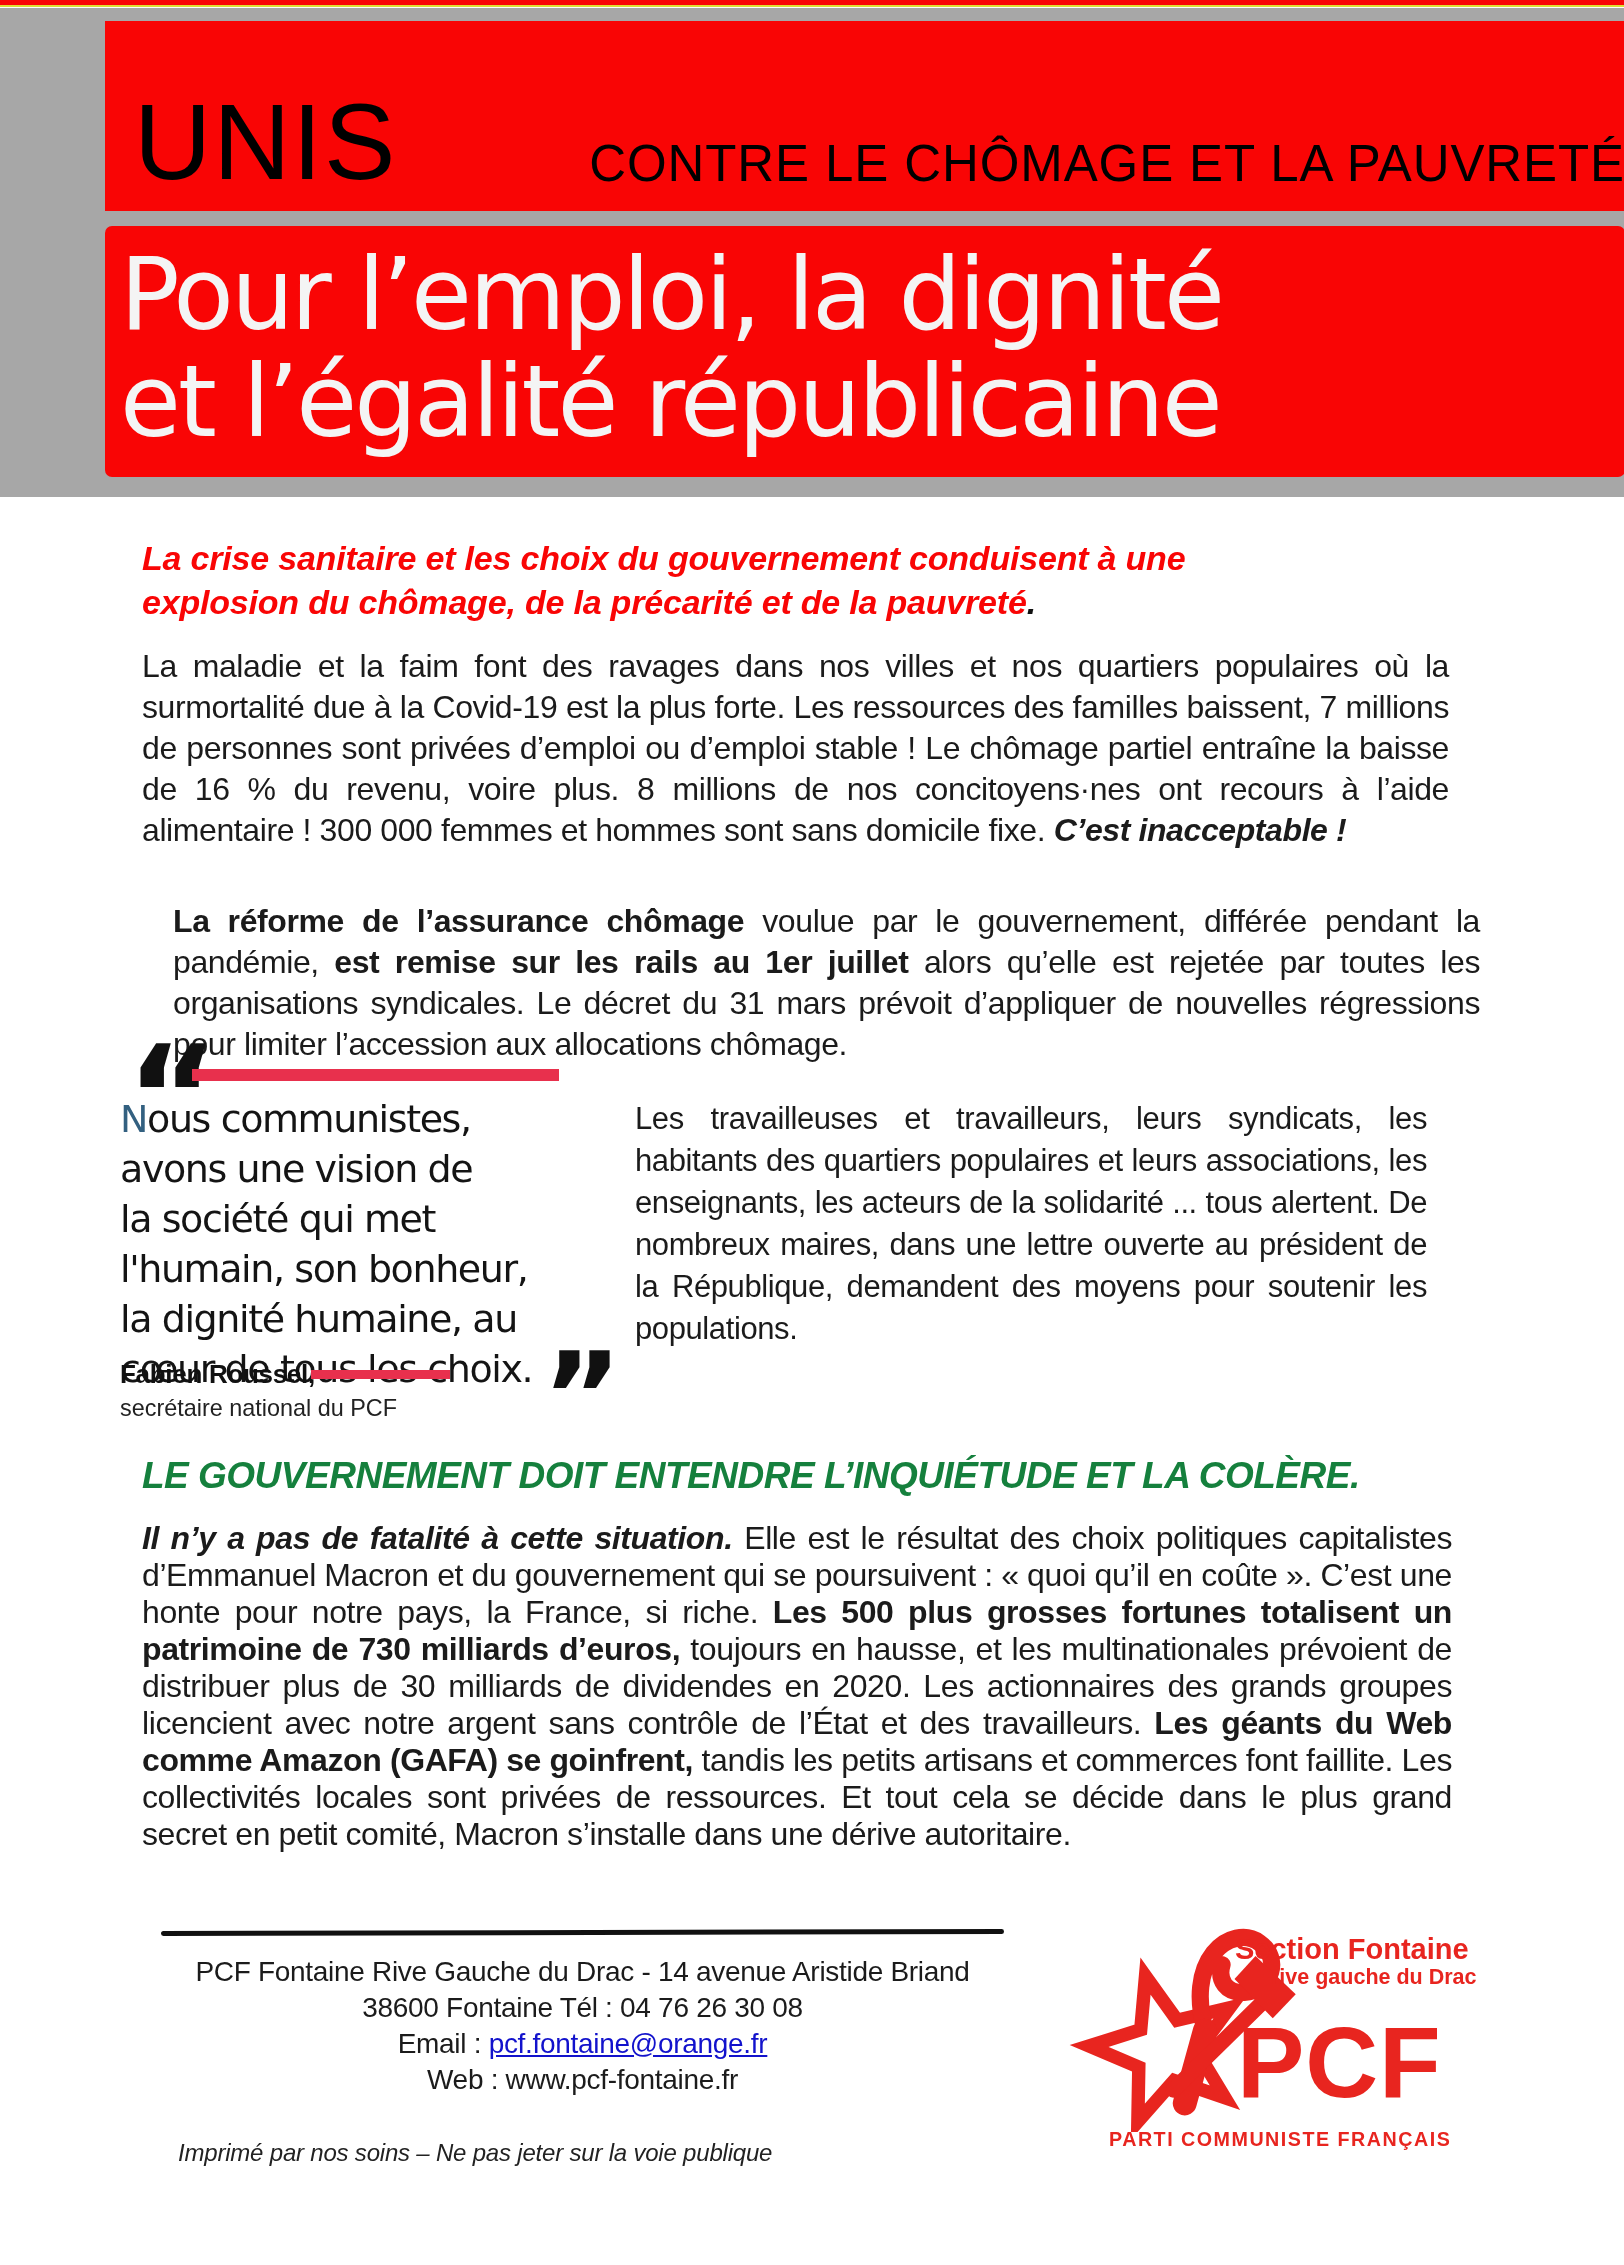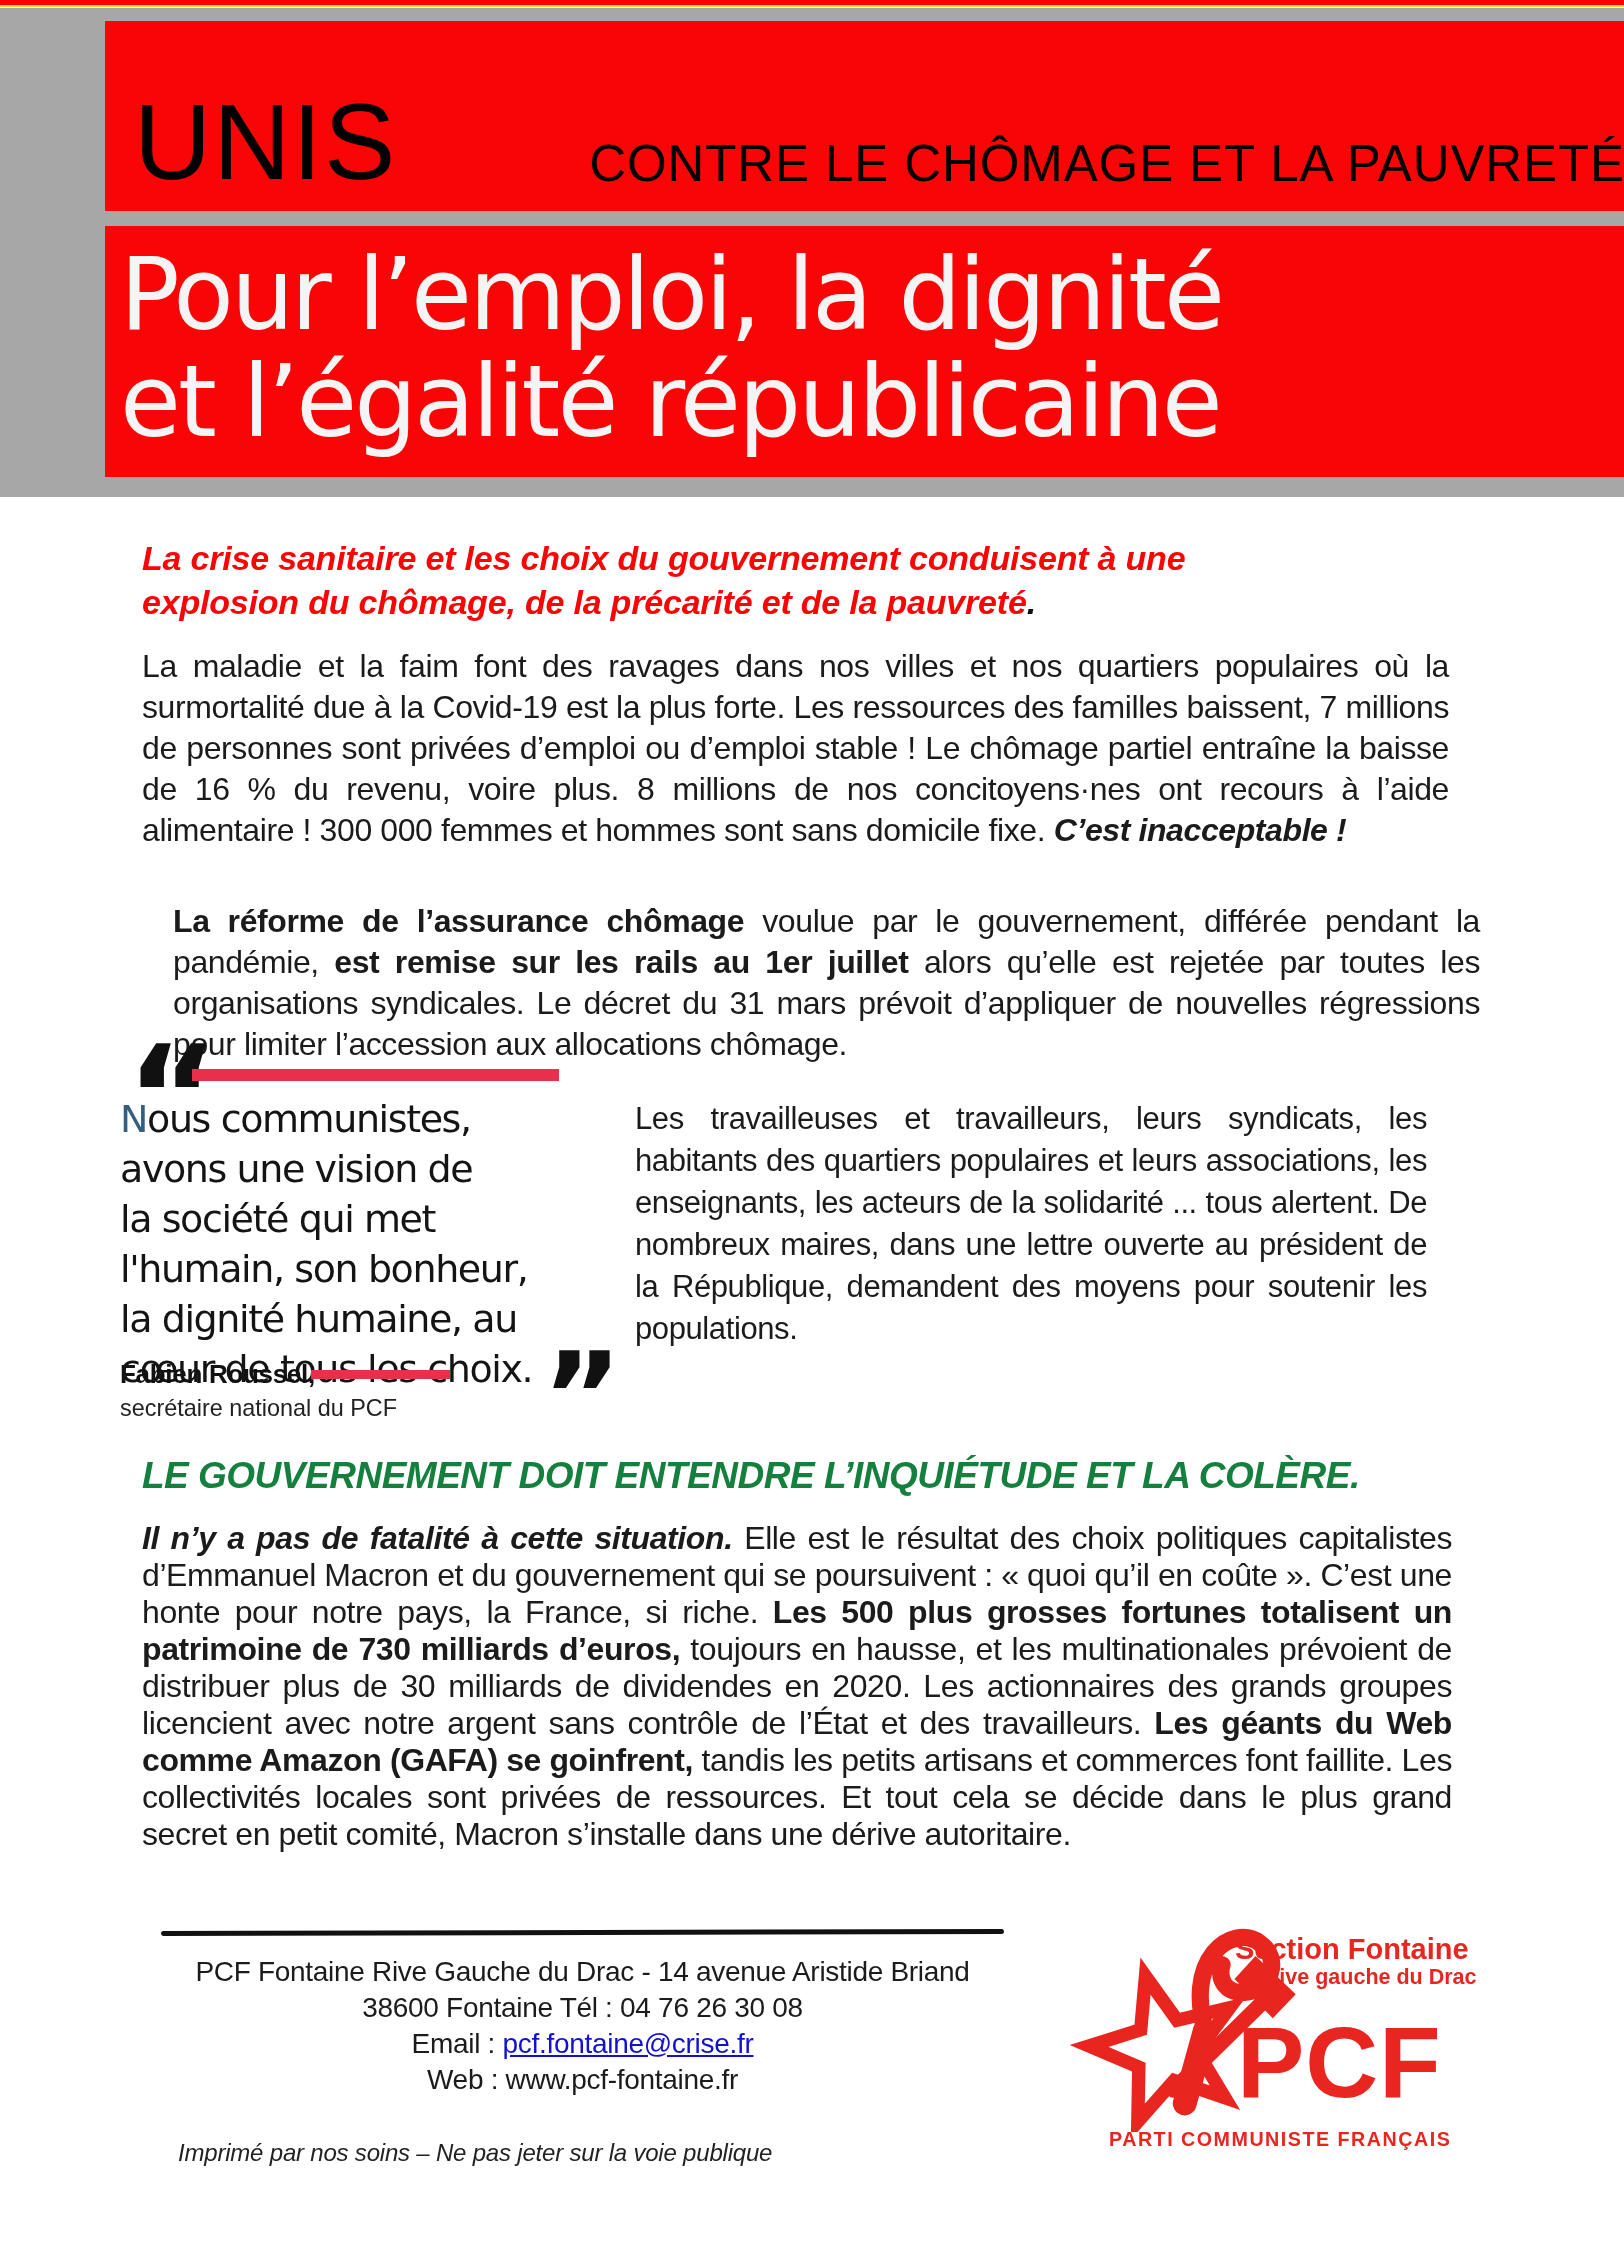--- a/index.html
+++ b/index.html
@@ -16,20 +16,21 @@
     display:flex;align-items:baseline;gap:20.6px;box-sizing:border-box;
     padding:0 0 28px 29px;color:#000000;align-items:flex-end;justify-content:space-between;
   }
   .unis-word{font-size:107px;line-height:0.74;font-weight:400;letter-spacing:1.9px;}
   .unis-tagline{font-size:51px;line-height:0.74;font-weight:400;letter-spacing:0.9px;}
   .banner-box{
     position:absolute;left:105px;top:226px;width:1520px;height:251px;background:#f90505;
     box-sizing:border-box;padding:15px 0 0 15px;color:#f4f4f4;
     font-family:"DejaVu Sans", sans-serif;font-size:99px;line-height:107px;letter-spacing:-2.8px;
     white-space:nowrap;
+    border-radius:7px;
   }
   
   .intro{
     position:absolute;left:142px;top:536px;width:1162px;
     color:#f90505;font-weight:700;font-style:italic;
     font-size:34px;line-height:44px;letter-spacing:-0.2px;
   }
   .seg-blk{color:#111111;}
   
   .para{
@@ -127,21 +128,21 @@
   <div class="col-right">Les travailleuses et travailleurs, leurs syndicats, les habitants des quartiers populaires et leurs associations, les enseignants, les acteurs de la solidarité ... tous alertent. De nombreux maires, dans une lettre ouverte au président de la République, demandent des moyens pour soutenir les populations.</div>
 
   <div class="alert-heading">LE GOUVERNEMENT DOIT ENTENDRE L’INQUIÉTUDE ET LA COLÈRE.</div>
 
   <div class="para p-main"><span class="seg-bi">Il n’y a pas de fatalité à cette situation.</span><span> Elle est le résultat des choix politiques capitalistes d’Emmanuel Macron et du gouvernement qui se poursuivent : « quoi qu’il en coûte ». C’est une honte pour notre pays, la France, si riche. </span><span class="seg-b">Les 500 plus grosses fortunes totalisent un patrimoine de 730 milliards d’euros,</span><span> toujours en hausse, et les multinationales prévoient de distribuer plus de 30 milliards de dividendes en 2020. Les actionnaires des grands groupes licencient avec notre argent sans contrôle de l’État et des travailleurs. </span><span class="seg-b">Les géants du Web comme Amazon (GAFA) se goinfrent,</span><span> tandis les petits artisans et commerces font faillite. Les collectivités locales sont privées de ressources. Et tout cela se décide dans le plus grand secret en petit comité, Macron s’installe dans une dérive autoritaire.</span></div>
 
   <div class="footer-rule"></div>
   <div class="footer-contact">
     <div class="fline">PCF Fontaine Rive Gauche du Drac - 14 avenue Aristide Briand</div>
     <div class="fline">38600 Fontaine Tél : 04 76 26 30 08</div>
-    <div class="fline"><span>Email : </span><a href="#" class="email-link">pcf.fontaine@crise.fr</a></div>
+    <div class="fline"><span>Email : </span><a href="#" class="email-link">pcf.fontaine@orange.fr</a></div>
     <div class="fline"><span>Web : </span><span>www.pcf-fontaine.fr</span></div>
   </div>
   <div class="print-note">Imprimé par nos soins – Ne pas jeter sur la voie publique</div>
 
   <div class="logo">
     <svg class="logo-svg" viewBox="0 0 255 225">
 
       <polygon points="81,63 114,109 169,96 135,142 164,190 111,172 73,215 74,158 22,136 76,119" fill="#ffffff" stroke="#e8251f" stroke-width="14" stroke-linejoin="miter"></polygon>
 
       <path d="M146,128 C118,44 172,8 200,28 C224,45 212,78 184,80 C166,81 156,68 161,51" fill="none" stroke="#e8251f" stroke-width="18" stroke-linecap="round"></path>

